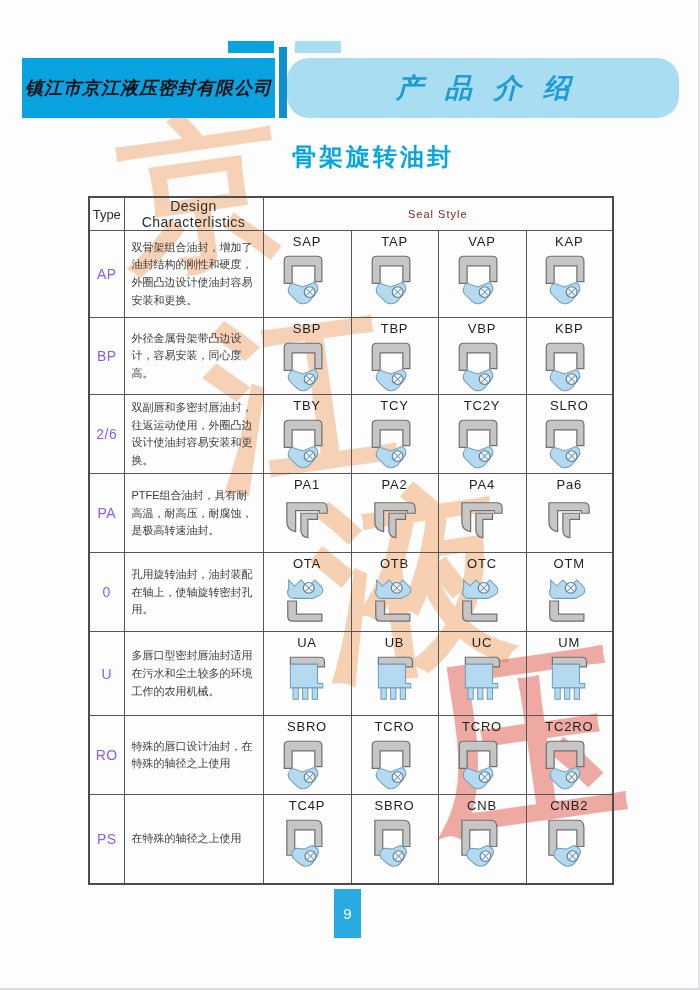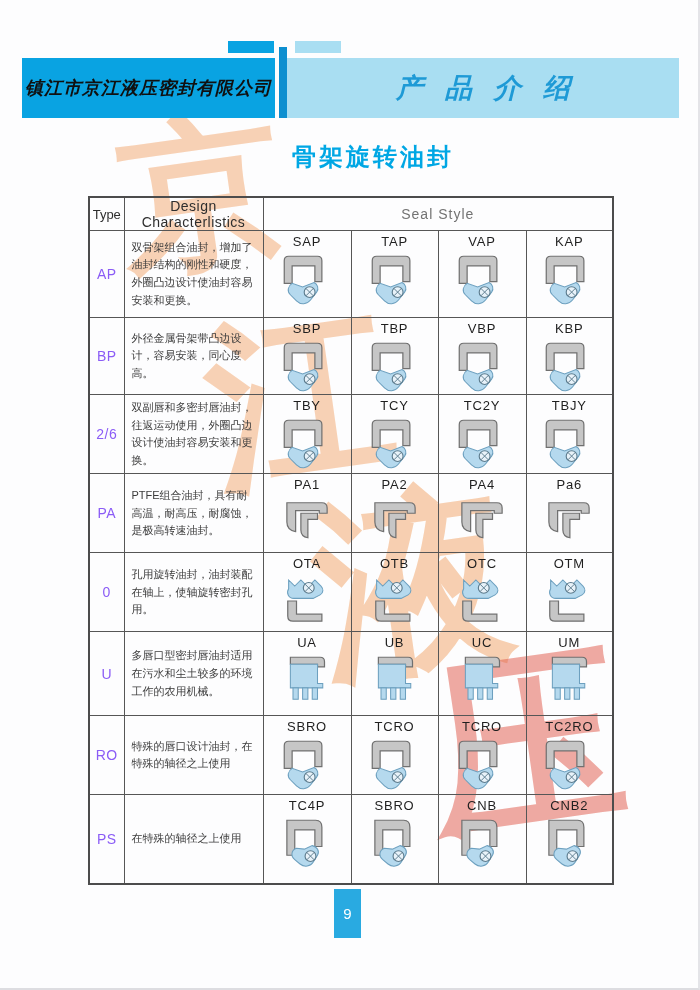--- a/index.html
+++ b/index.html
@@ -44,21 +44,21 @@
   
   table.seal-table{
     position:absolute;left:88px;top:196px;width:524px;z-index:1;
     border-collapse:collapse;table-layout:fixed;background:transparent;
   }
   .seal-table th,.seal-table td{border:1px solid #565656;padding:0;background:transparent;}
   .seal-table{border:2px solid #4c4c4c;}
   .seal-table thead tr{height:25px;}
   .th-type{font-size:13px;font-weight:normal;color:#2e2e2e;}
   .th-design{font-size:14px;font-weight:normal;color:#2e2e2e;letter-spacing:0.5px;}
-  .th-seal{font-size:14px;font-weight:normal;color:#737373;letter-spacing:1px;}
+  .th-seal{font-size:11px;font-weight:normal;color:#7f1d1d;letter-spacing:1px;}
   td.type-cell{text-align:center;font-size:14px;color:#8b5cf6;letter-spacing:0.5px;}
   td.design-cell{
     font-size:11px;color:#3c3c3c;line-height:1.6;vertical-align:middle;
     padding:4px 7px;
   }
   td.seal-cell{vertical-align:top;text-align:center;padding:2px 0 0 0;}
   .seal-label{font-size:13px;color:#1f1f1f;letter-spacing:0.8px;height:17px;line-height:17px;}
   svg.seal-fig{display:block;margin:1px auto 0 auto;width:78px;height:56px;}
   tbody tr:nth-child(1){height:87px;}
   tbody tr:nth-child(2){height:77px;}
@@ -88,21 +88,21 @@
       <span class="wm" style="left: 428px; top: 648px; font-size: 195px; color: rgb(224, 88, 72); opacity: 0.5; transform: rotate(-8deg);">压</span>
     </div>
 
   <div class="hdr-sq-dark" style="background: rgb(9, 163, 226);"></div>
   <div class="hdr-sq-light" style="background: rgb(169, 222, 242);"></div>
   <div class="hdr-divider" style="background: rgb(13, 143, 208);"></div>
 
   <div class="hdr-bar-dark" style="background: rgb(9, 163, 226);">
     <span class="company-name">镇江市京江液压密封有限公司</span>
   </div>
-  <div class="hdr-bar-light" style="background: rgb(169, 222, 242);">
+  <div class="hdr-bar-light" style="background: rgb(169, 222, 242); border-radius: 22px;">
     <span class="section-title" style="color: rgb(30, 154, 214);">产品介绍</span>
   </div>
 
   <div class="page-title" style="color: rgb(0, 167, 228);">骨架旋转油封</div>
 
   <table class="seal-table">
     <colgroup>
       <col style="width:35px">
         <col style="width:139px">
       <col style="width:88px">
@@ -189,21 +189,21 @@
               <use href="#sym-hook"></use>
             </svg>
           </td>
           <td class="seal-cell">
             <div class="seal-label">TC2Y</div>
             <svg viewBox="0 0 80 64" class="seal-fig">
               <use href="#sym-hook"></use>
             </svg>
           </td>
           <td class="seal-cell">
-            <div class="seal-label">TBJY</div>
+            <div class="seal-label">SLRO</div>
             <svg viewBox="0 0 80 64" class="seal-fig">
               <use href="#sym-hook"></use>
             </svg>
           </td>
         </tr>
         <tr>
           <td class="type-cell">PA</td>
           <td class="design-cell">PTFE组合油封，具有耐高温，耐高压，耐腐蚀，是极高转速油封。</td>
           <td class="seal-cell">
             <div class="seal-label">PA1</div>

